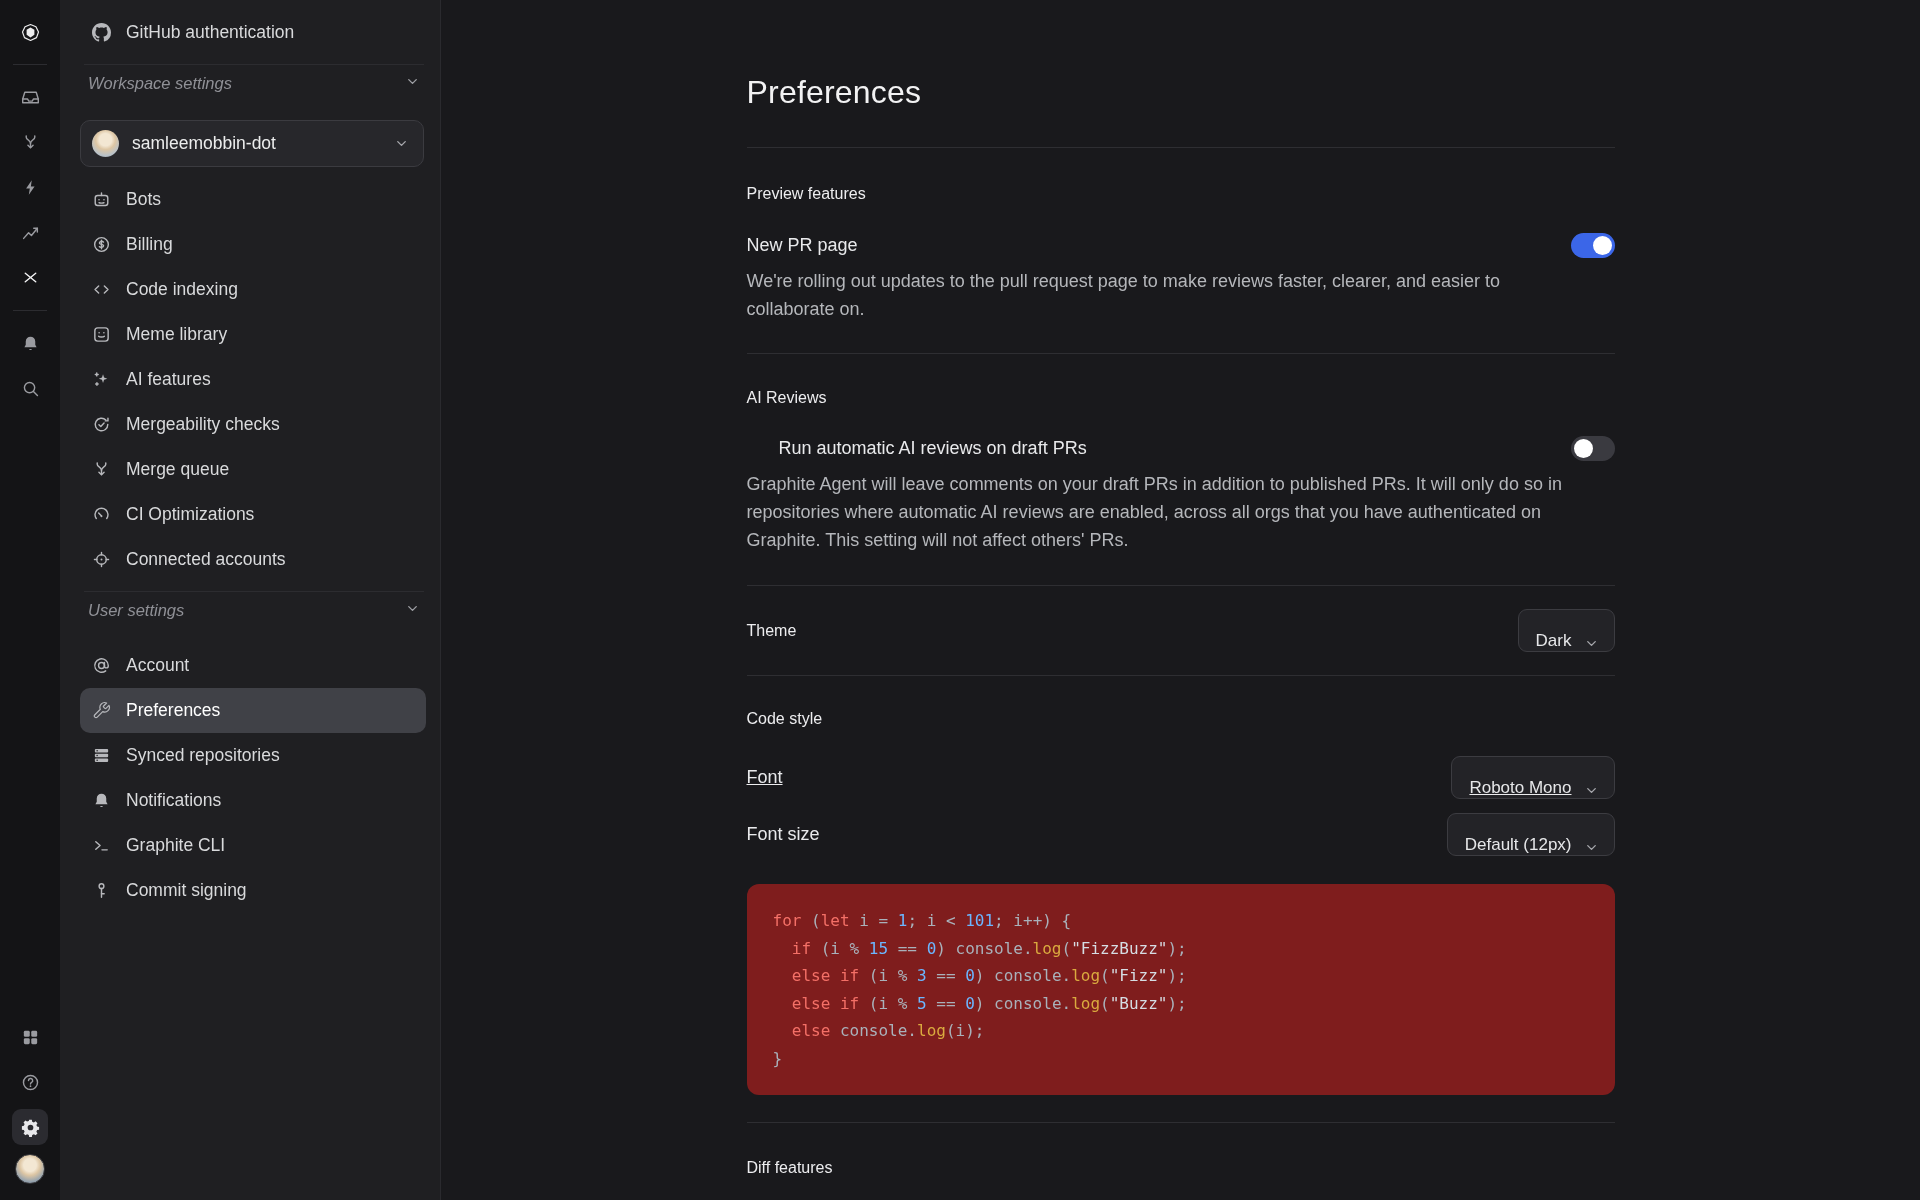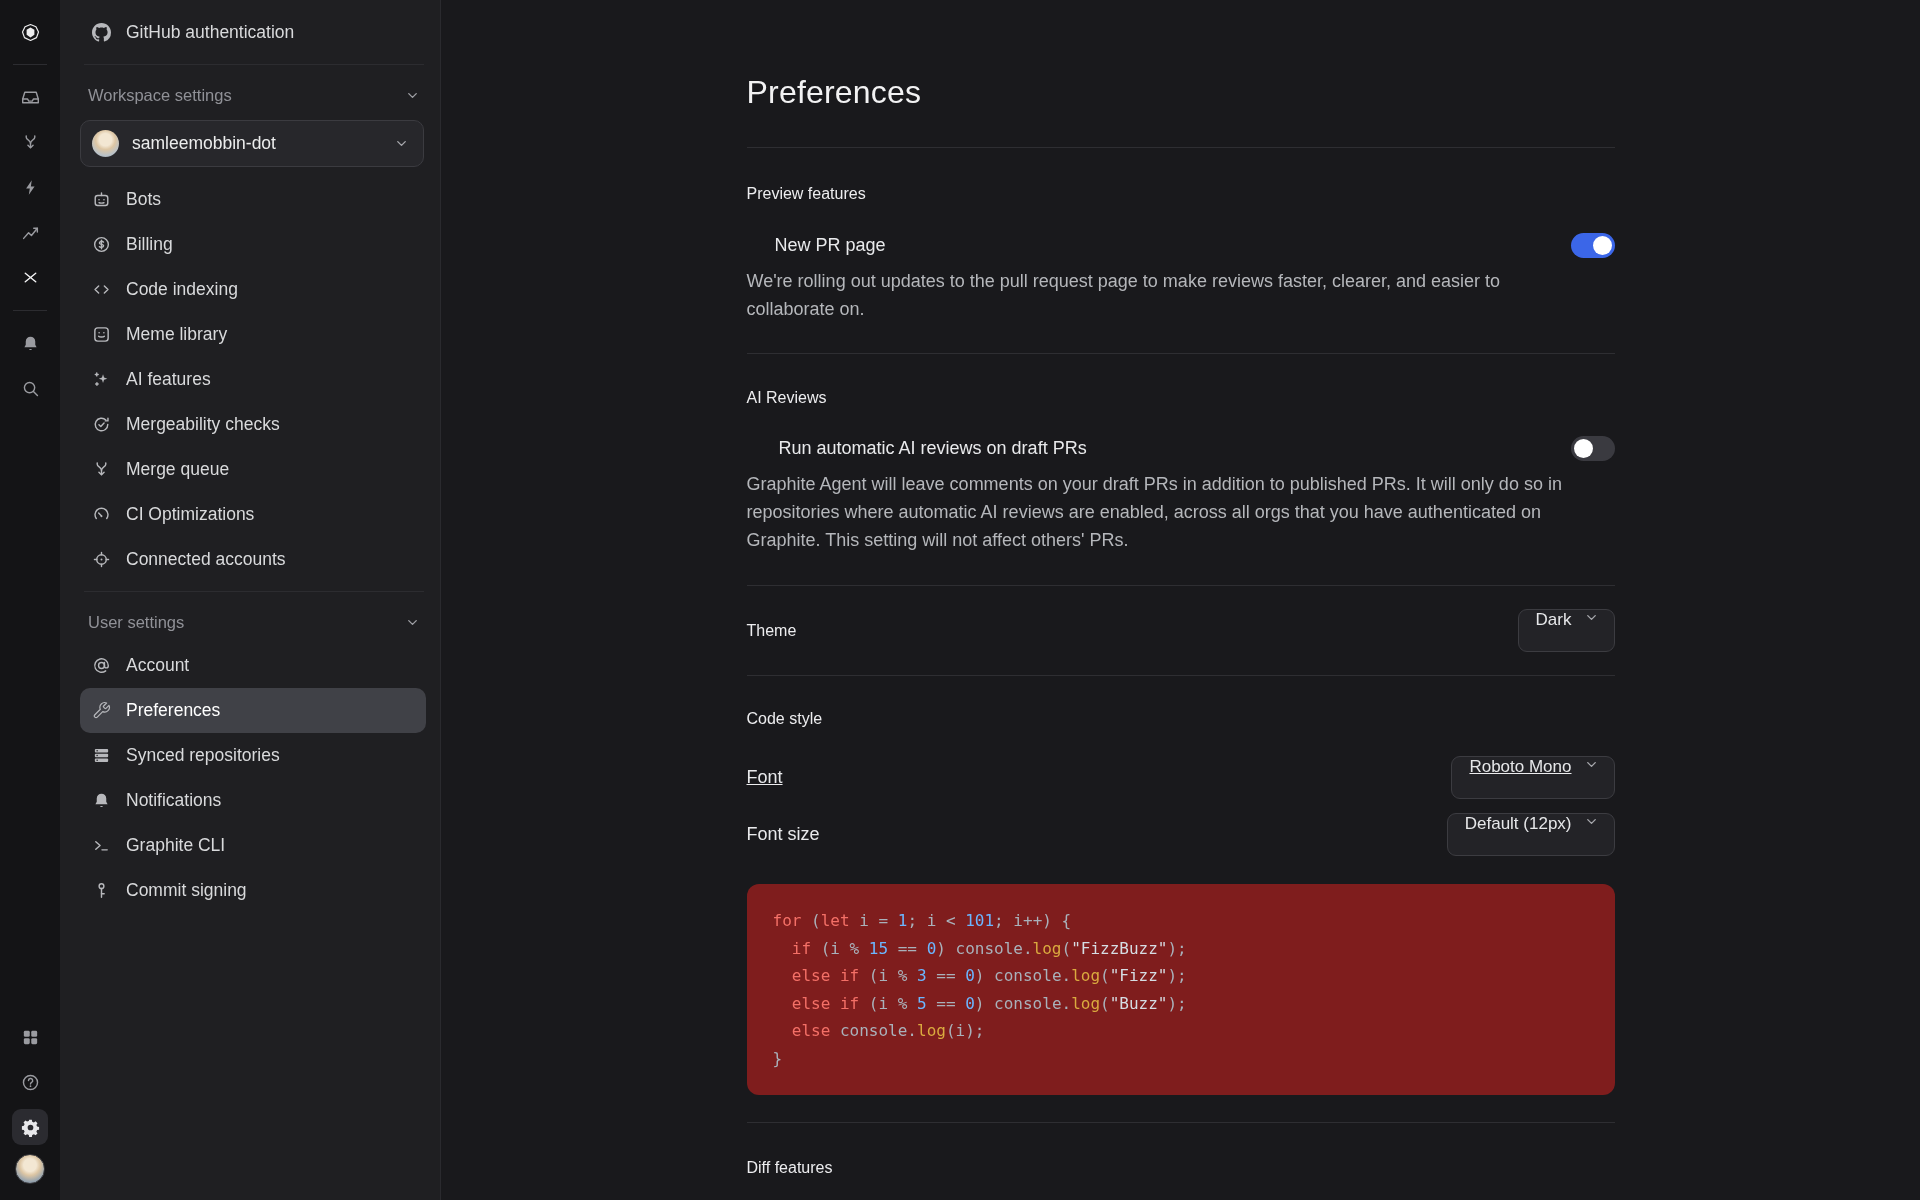--- a/index.html
+++ b/index.html
@@ -32,22 +32,22 @@
     padding:10px 14px 0 20px; display:flex; flex-direction:column;
   }
   .srow {
     display:flex; align-items:center; height:45px; border-radius:10px;
     padding:0 12px; color:#d9dadc; font-size:17.5px; cursor:pointer; flex:0 0 45px;
   }
   .srow .ic { margin-right:15px; color:#b7b8bc; flex:0 0 auto; }
   .srow.active { background:#404147; color:#ffffff; }
   .side-divider { height:1px; background:#2c2c30; margin:9px 2px 9px 4px; }
   .sec-header {
-    display:flex; align-items:center; justify-content:space-between;
-    height:42px; padding:0 6px 0 8px; color:#909197; font-size:16.5px; flex:0 0 42px;
+    display:flex; justify-content:space-between;
+    height:42px; padding:0 6px 0 8px; color:#909197; font-size:16.5px; flex:0 0 42px;font-style:italic;
   }
   .sec-header .chev { color:#9fa0a5; cursor:pointer; }
   .selector {
     display:flex; align-items:center; height:47px; flex:0 0 47px; border:1px solid #3b3b40;
     background:#27272b; border-radius:10px; padding:0 14px 0 11px; margin:4px 2px 10px 0;
     cursor:pointer; color:#eceded; font-size:17.5px;
   }
   .selector .avatar-sm {
     width:27px; height:27px; border-radius:50%; margin-right:13px;
     background:radial-gradient(circle at 50% 36%, #f3e7d3 0 28%, #ddc6a4 45%, #b9c2c9 72%, #77848f 100%);
@@ -66,21 +66,21 @@
   .setting-row { display:flex; align-items:center; justify-content:space-between; }
   .setting-label { font-size:18px; color:#e9eaec; }
   .setting-desc { font-size:18px; color:#b5b7bb; line-height:28px; margin-top:9px; max-width:820px; }
   
   .toggle { width:44px; height:25px; border-radius:13px; position:relative; cursor:pointer; flex:0 0 auto; }
   .toggle .knob { width:19px; height:19px; border-radius:50%; background:#ffffff; position:absolute; top:3px; transition:none; }
   .toggle.on { background:#3b66e8; } .toggle.on .knob { right:3px; }
   .toggle.off { background:#3a3a40; } .toggle.off .knob { left:3px; }
   
   .dd {
-    display:inline-flex; align-items:flex-start; gap:12px; height:43px; padding:0 15px 0 17px;
+    display:inline-flex; align-items:flex-end; gap:12px; height:43px; padding:0 15px 0 17px;
     background:#232327; border:1px solid #3c3c41; border-radius:9px; color:#e6e7e9;
     font-size:17px; cursor:pointer; white-space:nowrap;
   }
   .dd .chev { color:#a7a8ad; }
   
   .codeblock {
     margin-top:28px; background:#7f1d1d; border-radius:12px; padding:23px 26px;
     font-family:"DejaVu Sans Mono","Liberation Mono",monospace; font-size:16px; line-height:27.5px;
     color:#a9b1ba;
   }
@@ -324,21 +324,21 @@
   </div>
 </aside>
 
 <main class="main" data-name="preferences-page">
   <div class="content">
     <h1 data-name="page-title">Preferences</h1>
     <div class="rule after-title" data-name="divider"></div>
 
     <section data-name="preview-features-section" style="padding-top:37px;">
       <div class="sec-heading" data-name="section-heading">Preview features</div>
-      <div class="setting-row" style="margin-top:30px;margin-left:28px;">
+      <div class="setting-row" style="margin-top:30px;">
         <span class="setting-label" data-name="new-pr-page-label">New PR page</span>
         <div class="toggle on" data-name="new-pr-page-toggle">
             <div class="knob" data-name="toggle-knob"></div>
           </div>
       </div>
       <p class="setting-desc" data-name="new-pr-page-description">We're rolling out updates to the pull request page to make reviews faster, clearer, and easier to collaborate on.</p>
     </section>
     <div class="rule" style="margin-top:30px;" data-name="divider"></div>
 
     <section data-name="ai-reviews-section" style="padding-top:35px;">

